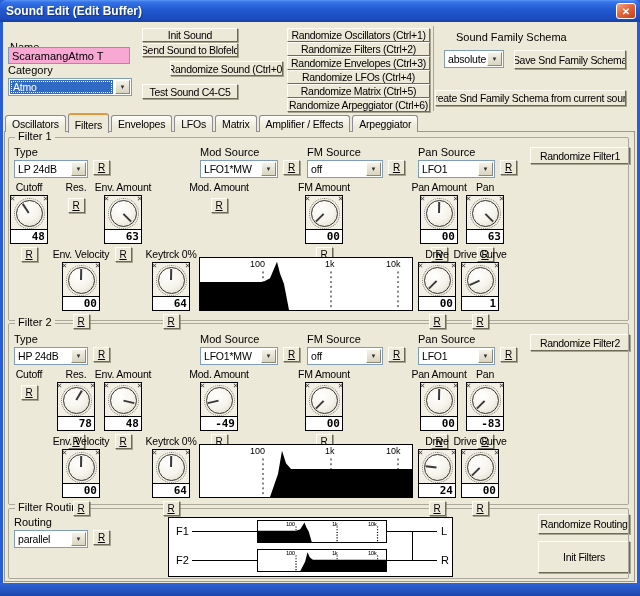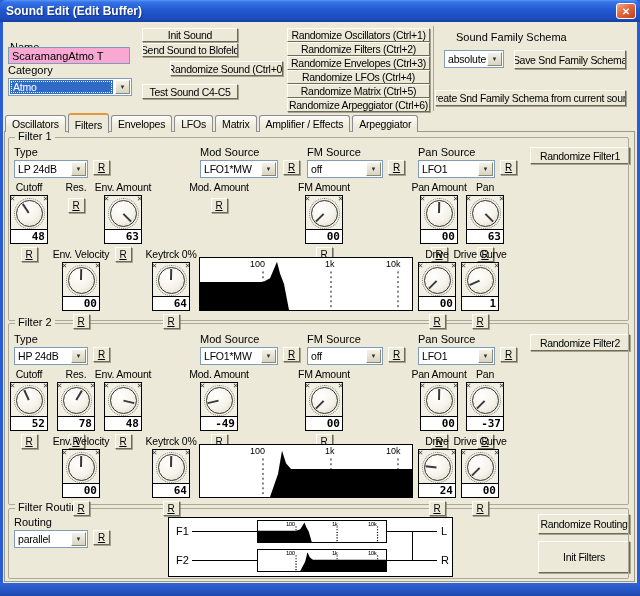--- a/index.html
+++ b/index.html
@@ -376,26 +376,20 @@
         <div class="cval">LFO1</div>
         <div class="carrow">▼</div>
       </div>
       <button class="rbtn">R</button>
     </div>
   </div>
 <button class="btn" style="left:530px;top:334px;width:100px;height:17px">Randomize Filter2</button>
 
 <div class="knob" style="left:-6px;top:368px">
     <div class="klabel">Cutoff</div>
-    <div class="kbox">
-      <div class="kface">
-        <div class="kneedle" style="transform:rotate(-24.448818897637793deg)"></div>
-      </div>
-      <div class="kval">52</div>
-    </div>
     <button class="rbtn">R</button>
   </div>
 <div class="knob" style="left:41px;top:368px">
     <div class="klabel">Res.</div>
     <div class="kbox">
       <div class="kface">
         <div class="kneedle" style="transform:rotate(30.826771653543318deg)"></div>
       </div>
       <div class="kval">78</div>
     </div>
@@ -440,21 +434,21 @@
       <div class="kval">00</div>
     </div>
     <button class="rbtn">R</button>
   </div>
 <div class="knob" style="left:450px;top:368px">
     <div class="klabel">Pan</div>
     <div class="kbox">
       <div class="kface">
         <div class="kneedle" style="transform:rotate(-135deg)"></div>
       </div>
-      <div class="kval">-37</div>
+      <div class="kval">-83</div>
     </div>
     <button class="rbtn">R</button>
   </div>
 
 <div class="knob" style="left:46px;top:435px">
     <div class="klabel">Env. Velocity</div>
     <div class="kbox">
       <div class="kface">
         <div class="kneedle" style="transform:rotate(1.0629921259842376deg)"></div>
       </div>

